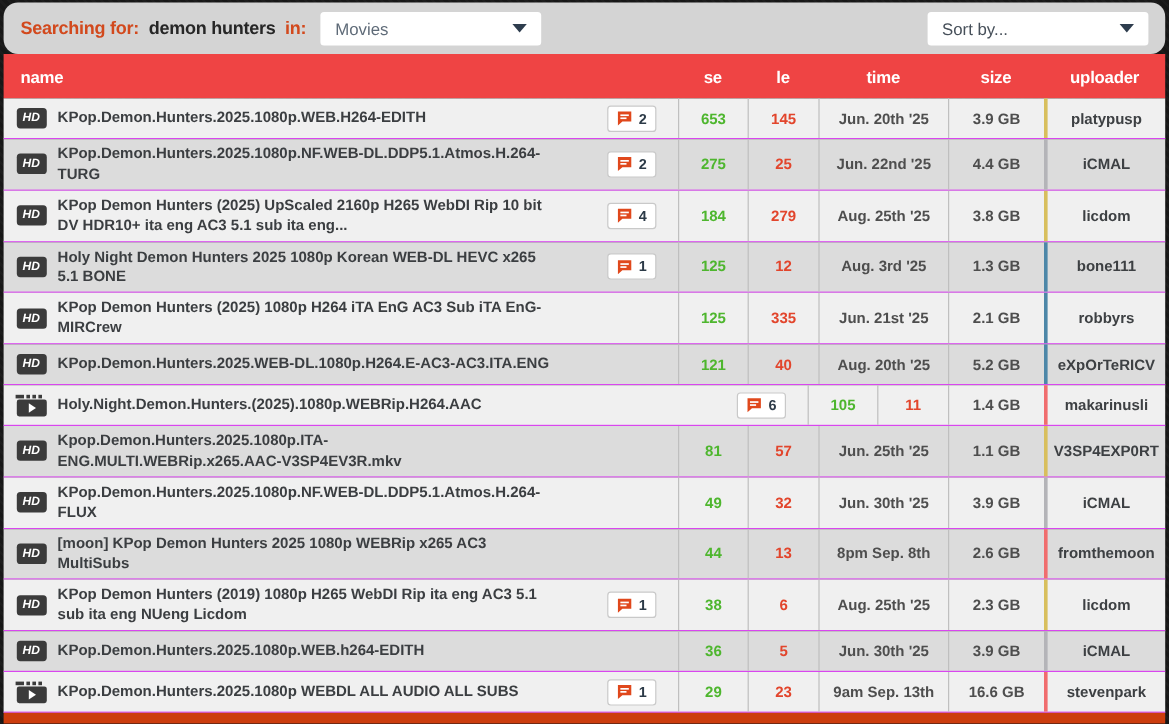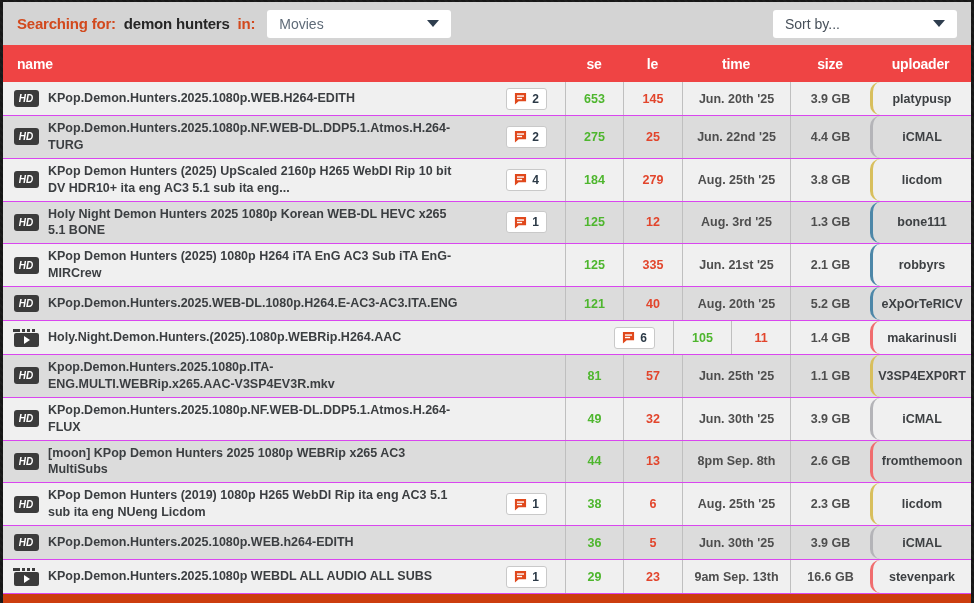--- a/index.html
+++ b/index.html
@@ -7,21 +7,21 @@
   body {
     font-family: "Liberation Sans", sans-serif;
     background-color: #171717;
     background-image: repeating-linear-gradient(45deg, rgba(255,255,255,0.025) 0 2px, transparent 2px 5px);
   }
   .page { margin: 2px 3px 0 3px; }
 
   
   .topbar {
     height: 43px; background: #d4d4d4;
-    display: flex; align-items: center; padding: 0 14px;
+    display: flex; align-items: center; padding: 0 14px; border-radius: 12px;
   }
   .search-title { font-size: 15px; font-weight: bold; letter-spacing: -0.2px; white-space: nowrap; }
   .search-title .accent {}
   .search-title .query { margin: 0 4px; }
   .dropdown {
     background: #fff; border-radius: 3px; height: 28px; width: 184px;
     display: flex; align-items: center; justify-content: space-between;
     padding: 0 12px; margin-left: 12px; cursor: pointer;
   }
   .dropdown .dd-label { font-size: 14px; color: #5f6b78; }
@@ -68,21 +68,21 @@
     display: flex; align-items: center; gap: 5px; padding: 3px 7px;
     cursor: pointer;
   }
   .comment-badge .cnt { font-weight: bold; font-size: 12px; color: #2c3a47; }
 
   .cell-se, .cell-le { font-weight: bold; }
   .cell-se { width: 58px; color: #4eb62e; }
   .cell-le { width: 59px; color: #e2452c; }
   .cell-time { width: 108px; color: #4e4e4e; font-weight: bold; }
   .cell-size { width: 80px;  color: #4e4e4e; font-weight: bold; }
-  .cell-upl  { width: 101px; color: #3d4043; font-weight: bold; border-left: 3px solid #b4b4b8; cursor: pointer; border-radius: 10px; }
+  .cell-upl  { width: 101px; color: #3d4043; font-weight: bold; border-left: 3px solid #b4b4b8; cursor: pointer; }
 
   
   .type-icon { flex: 0 0 auto; width: 26px; display: flex; flex-direction: column; align-items: center; }
   .hd-box {
     width: 25px; height: 17px; background: #3b3b3b; border-radius: 3px;
     color: #fff; font-weight: bold; font-style: italic; font-size: 10px;
     display: flex; align-items: center; justify-content: center; letter-spacing: 0;
   }
   .film-dashes { display: flex; gap: 2px; align-self: flex-start; margin-bottom: 1px; }
   .film-dashes i { display: block; height: 3px; background: #3b3b3b; }

